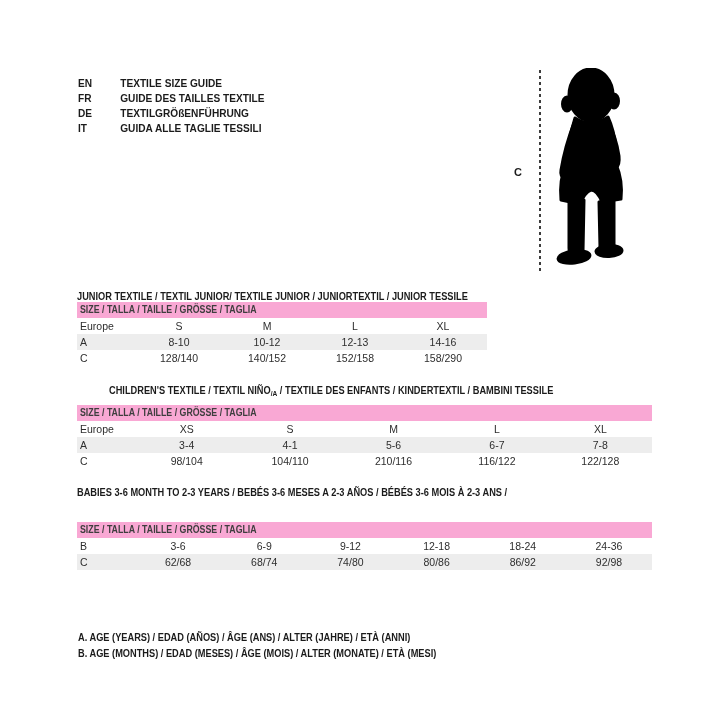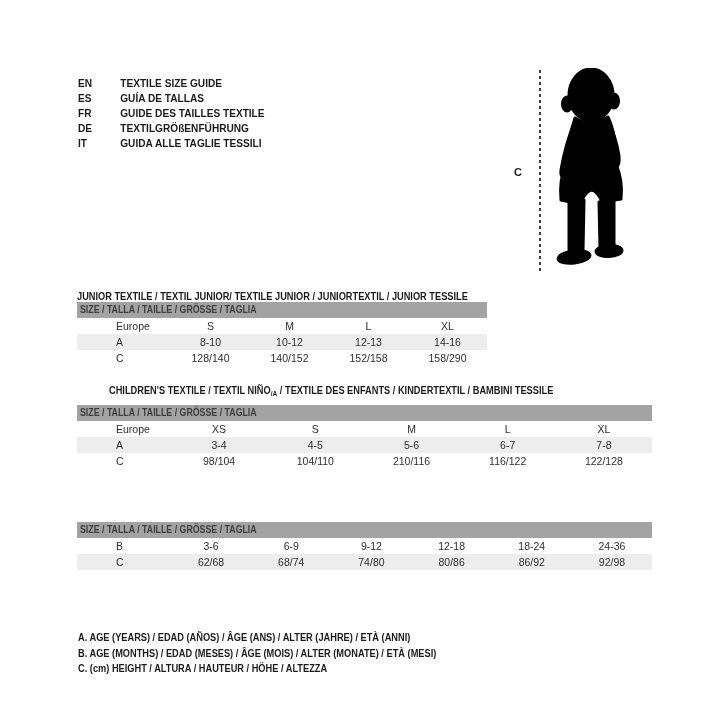--- a/index.html
+++ b/index.html
@@ -21,50 +21,44 @@
     position:absolute;left:539px;top:70px;width:2px;height:203px;
     background-image:repeating-linear-gradient(to bottom,#3c3c3c 0 3px,transparent 3px 6px);
   }
   .figure-c{position:absolute;left:514px;top:166px;font-weight:bold;font-size:11px;line-height:13px;color:#1b1b1b;}
   .figure-svg{position:absolute;left:550px;top:68px;}
 
   
   .tbl-title{position:absolute;font-weight:bold;font-size:10.5px;line-height:19px;color:#1b1b1b;}
   .tbl-title sub{font-size:7.5px;vertical-align:-2px;}
   .tbl-body{position:absolute;}
-  .size-bar{height:16px;line-height:16px;background:#a3a3a3;color:#3e3e3e;font-weight:bold;font-size:10px;padding-left:3px;overflow:hidden;}
+  .size-bar{height:16px;line-height:16px;background:#f9a8d4;color:#3e3e3e;font-weight:bold;font-size:10px;padding-left:3px;overflow:hidden;}
   .trow{display:flex;height:16px;line-height:16px;font-size:10.5px;color:#2e2e2e;}
   .trow.alt{background:#ededed;}
-  .tlabel{width:58px;padding-left:3px;box-sizing:border-box;margin-left:36px;}
+  .tlabel{width:58px;padding-left:3px;box-sizing:border-box;}
   .tcell{flex:1;text-align:center;}
 
   .t1-title{left:77px;top:287px;width:410px;}
   .t1-body{left:77px;top:302px;width:410px;}
   .t2-title{left:77px;top:381px;width:575px;margin-left:32px;}
   .t2-body{left:77px;top:405px;width:575px;}
   .t3-title{left:77px;top:483px;width:575px;}
   .t3-body{left:77px;top:522px;width:575px;}
 
   
   .legend{position:absolute;left:78px;top:630px;font-weight:bold;font-size:10.5px;line-height:15.5px;color:#1b1b1b;}
 </style>
 </head>
 <body>
 
 <div class="langs">
   <div class="lang-row">
       <span class="cond" style="display:flex;">
         <span class="lang-code">EN</span>
         <span>TEXTILE SIZE GUIDE</span>
-      </span>
-    </div>
-  <div class="lang-row">
-      <span class="cond" style="display:flex;">
-        <span class="lang-code">ES</span>
-        <span>GUÍA DE TALLAS</span>
       </span>
     </div>
   <div class="lang-row">
       <span class="cond" style="display:flex;">
         <span class="lang-code">FR</span>
         <span>GUIDE DES TAILLES TEXTILE</span>
       </span>
     </div>
   <div class="lang-row">
       <span class="cond" style="display:flex;">
@@ -142,37 +136,38 @@
         <span class="tlabel">Europe</span>
         <span class="tcell">XS</span>
         <span class="tcell">S</span>
         <span class="tcell">M</span>
         <span class="tcell">L</span>
         <span class="tcell">XL</span>
       </div>
       <div class="trow alt">
         <span class="tlabel">A</span>
         <span class="tcell">3-4</span>
-        <span class="tcell">4-5</span>
+        <span class="tcell">4-1</span>
         <span class="tcell">5-6</span>
         <span class="tcell">6-7</span>
         <span class="tcell">7-8</span>
       </div>
       <div class="trow">
         <span class="tlabel">C</span>
         <span class="tcell">98/104</span>
         <span class="tcell">104/110</span>
         <span class="tcell">210/116</span>
         <span class="tcell">116/122</span>
         <span class="tcell">122/128</span>
       </div>
     </div>
 </div>
 
 <div class="tbl-title t3-title">
+  <div><span class="cond">BABIES 3-6 MONTH TO 2-3 YEARS / BEBÉS 3-6 MESES A 2-3 AÑOS / BÉBÉS 3-6 MOIS À 2-3 ANS /</span></div>
 </div>
 <div class="tbl-body t3-body">
   <div class="size-bar">
     <span class="cond">SIZE / TALLA / TAILLE / GRÖSSE / TAGLIA</span>
   </div>
   <div>
       <div class="trow">
         <span class="tlabel">B</span>
         <span class="tcell">3-6</span>
         <span class="tcell">6-9</span>
@@ -189,14 +184,13 @@
         <span class="tcell">80/86</span>
         <span class="tcell">86/92</span>
         <span class="tcell">92/98</span>
       </div>
     </div>
 </div>
 
 <div class="legend">
   <div><span class="cond">A. AGE (YEARS) / EDAD (AÑOS) / ÂGE (ANS) / ALTER (JAHRE) / ETÀ (ANNI)</span></div>
   <div><span class="cond">B. AGE (MONTHS) / EDAD (MESES) / ÂGE (MOIS) / ALTER (MONATE) / ETÀ (MESI)</span></div>
-  <div><span class="cond">C. (cm) HEIGHT / ALTURA / HAUTEUR / HÖHE / ALTEZZA</span></div>
 </div>
 
 </body></html>

